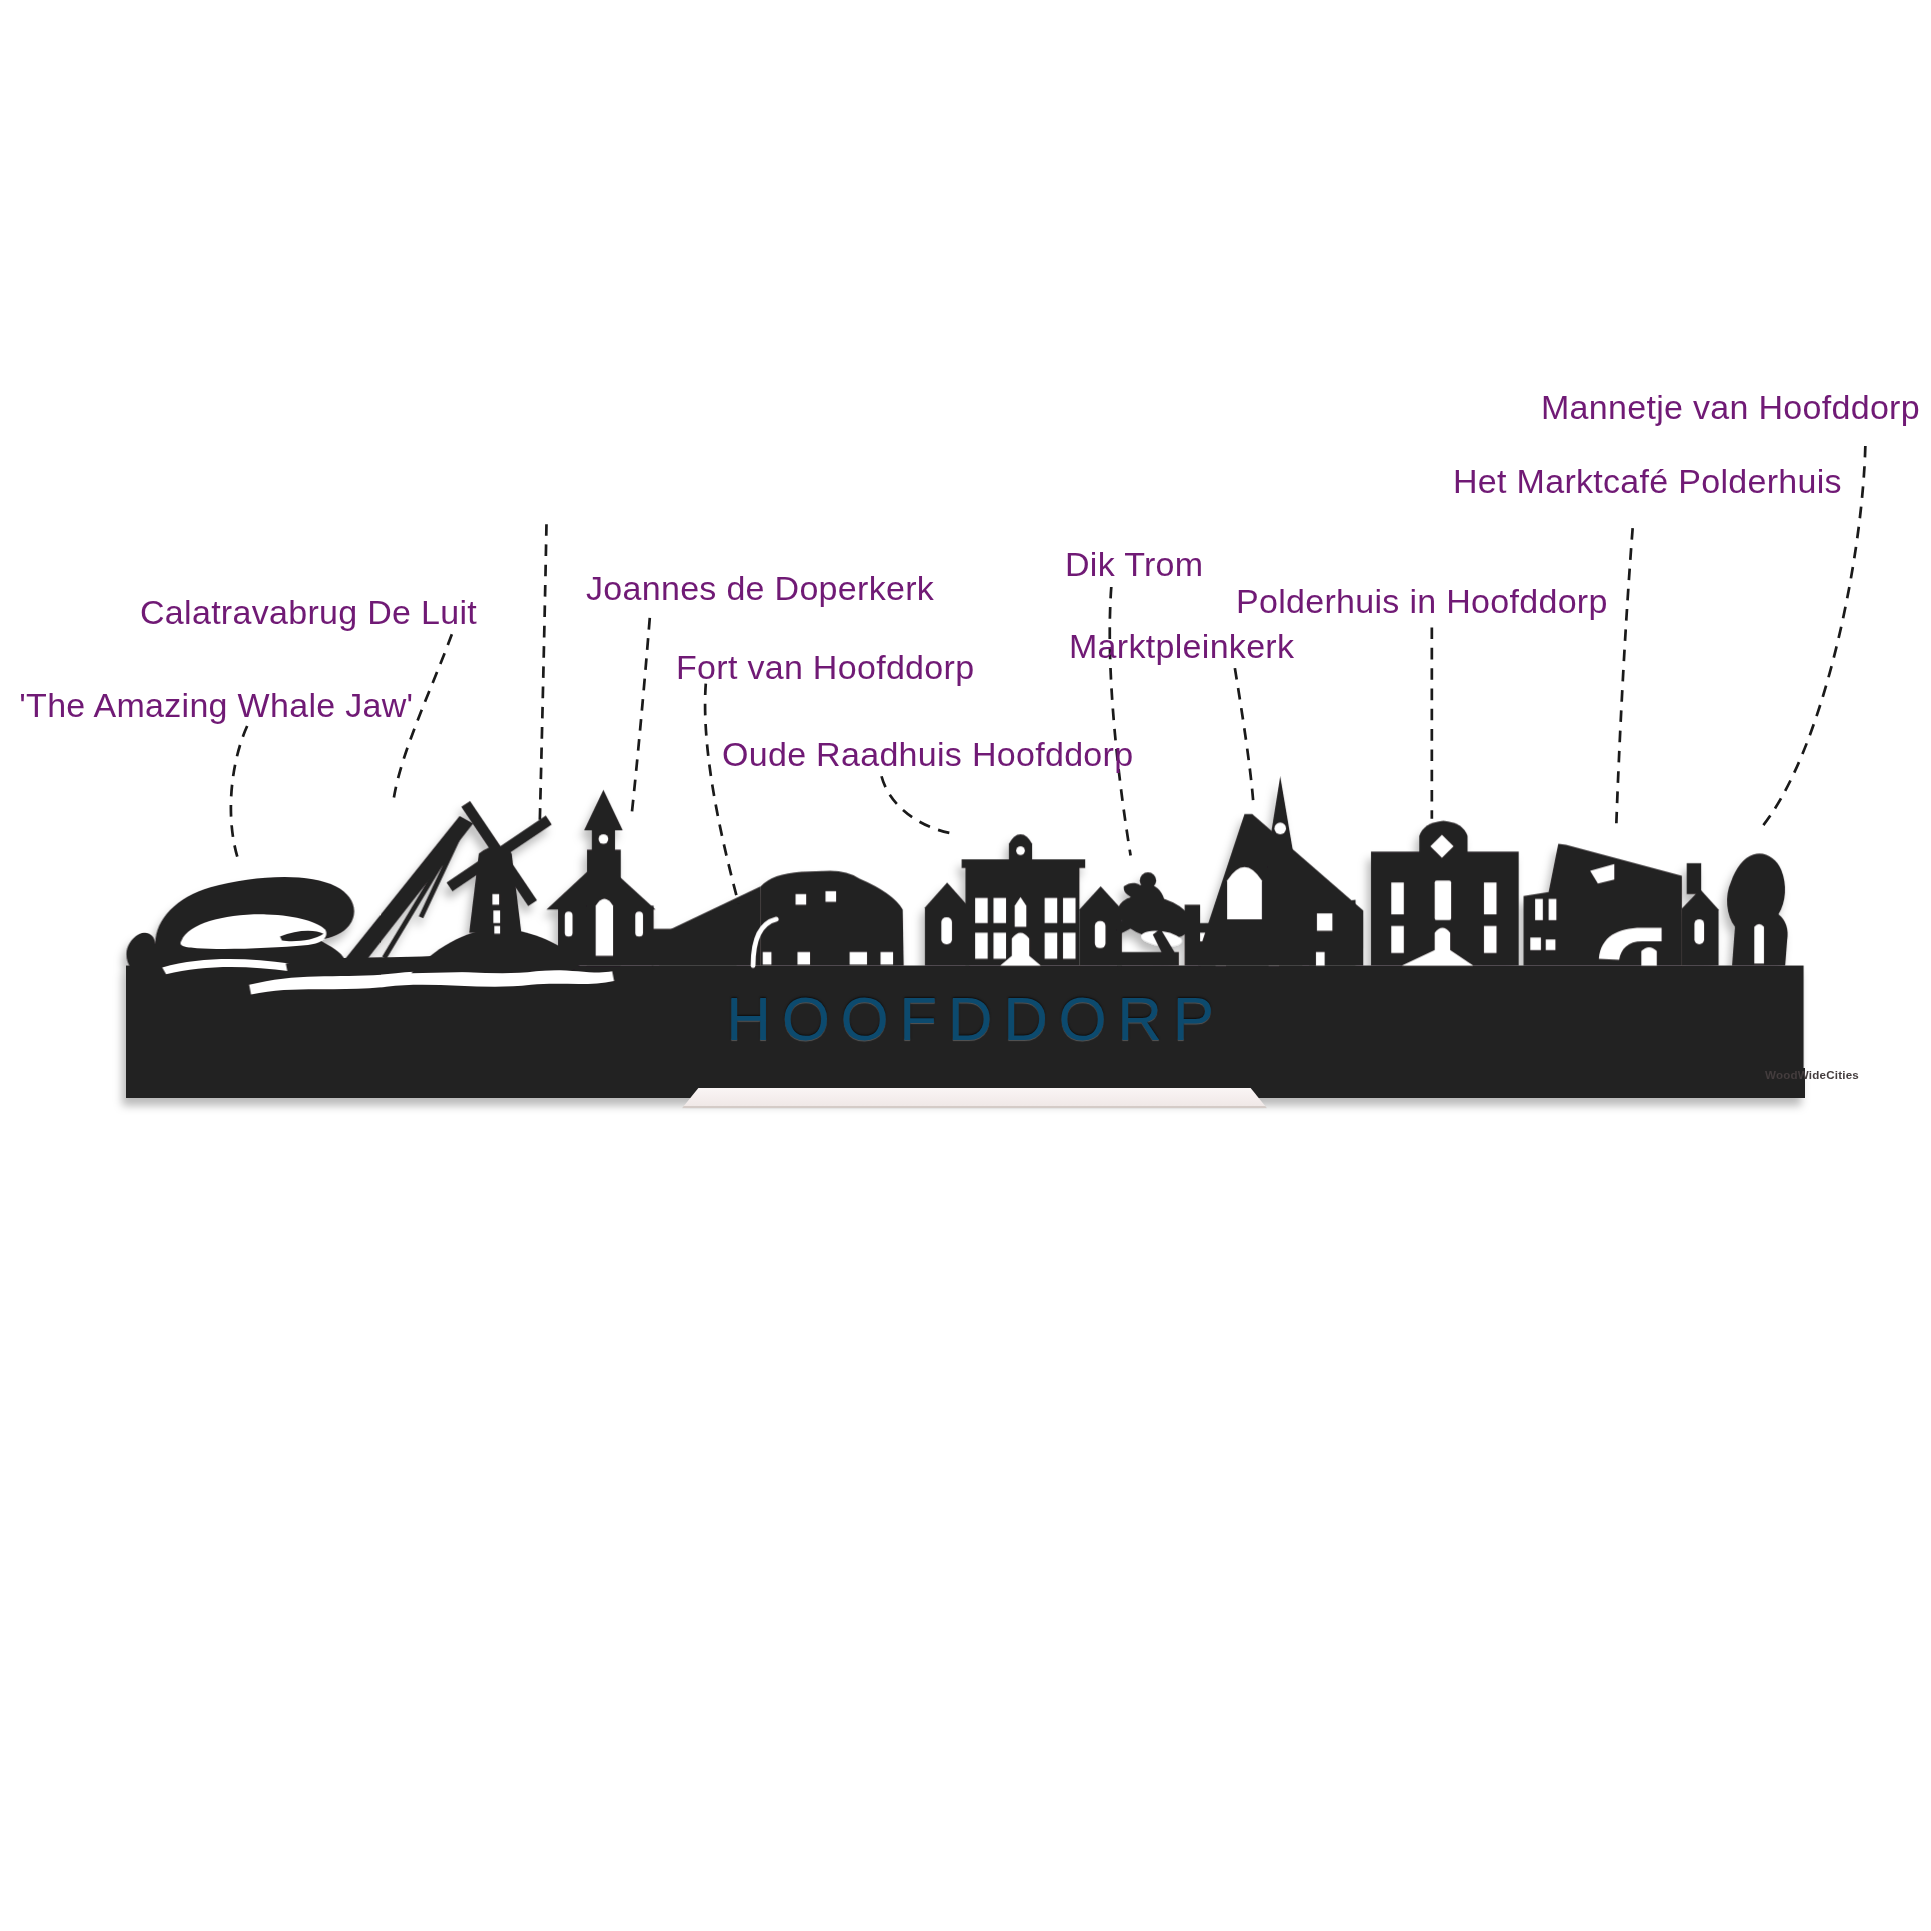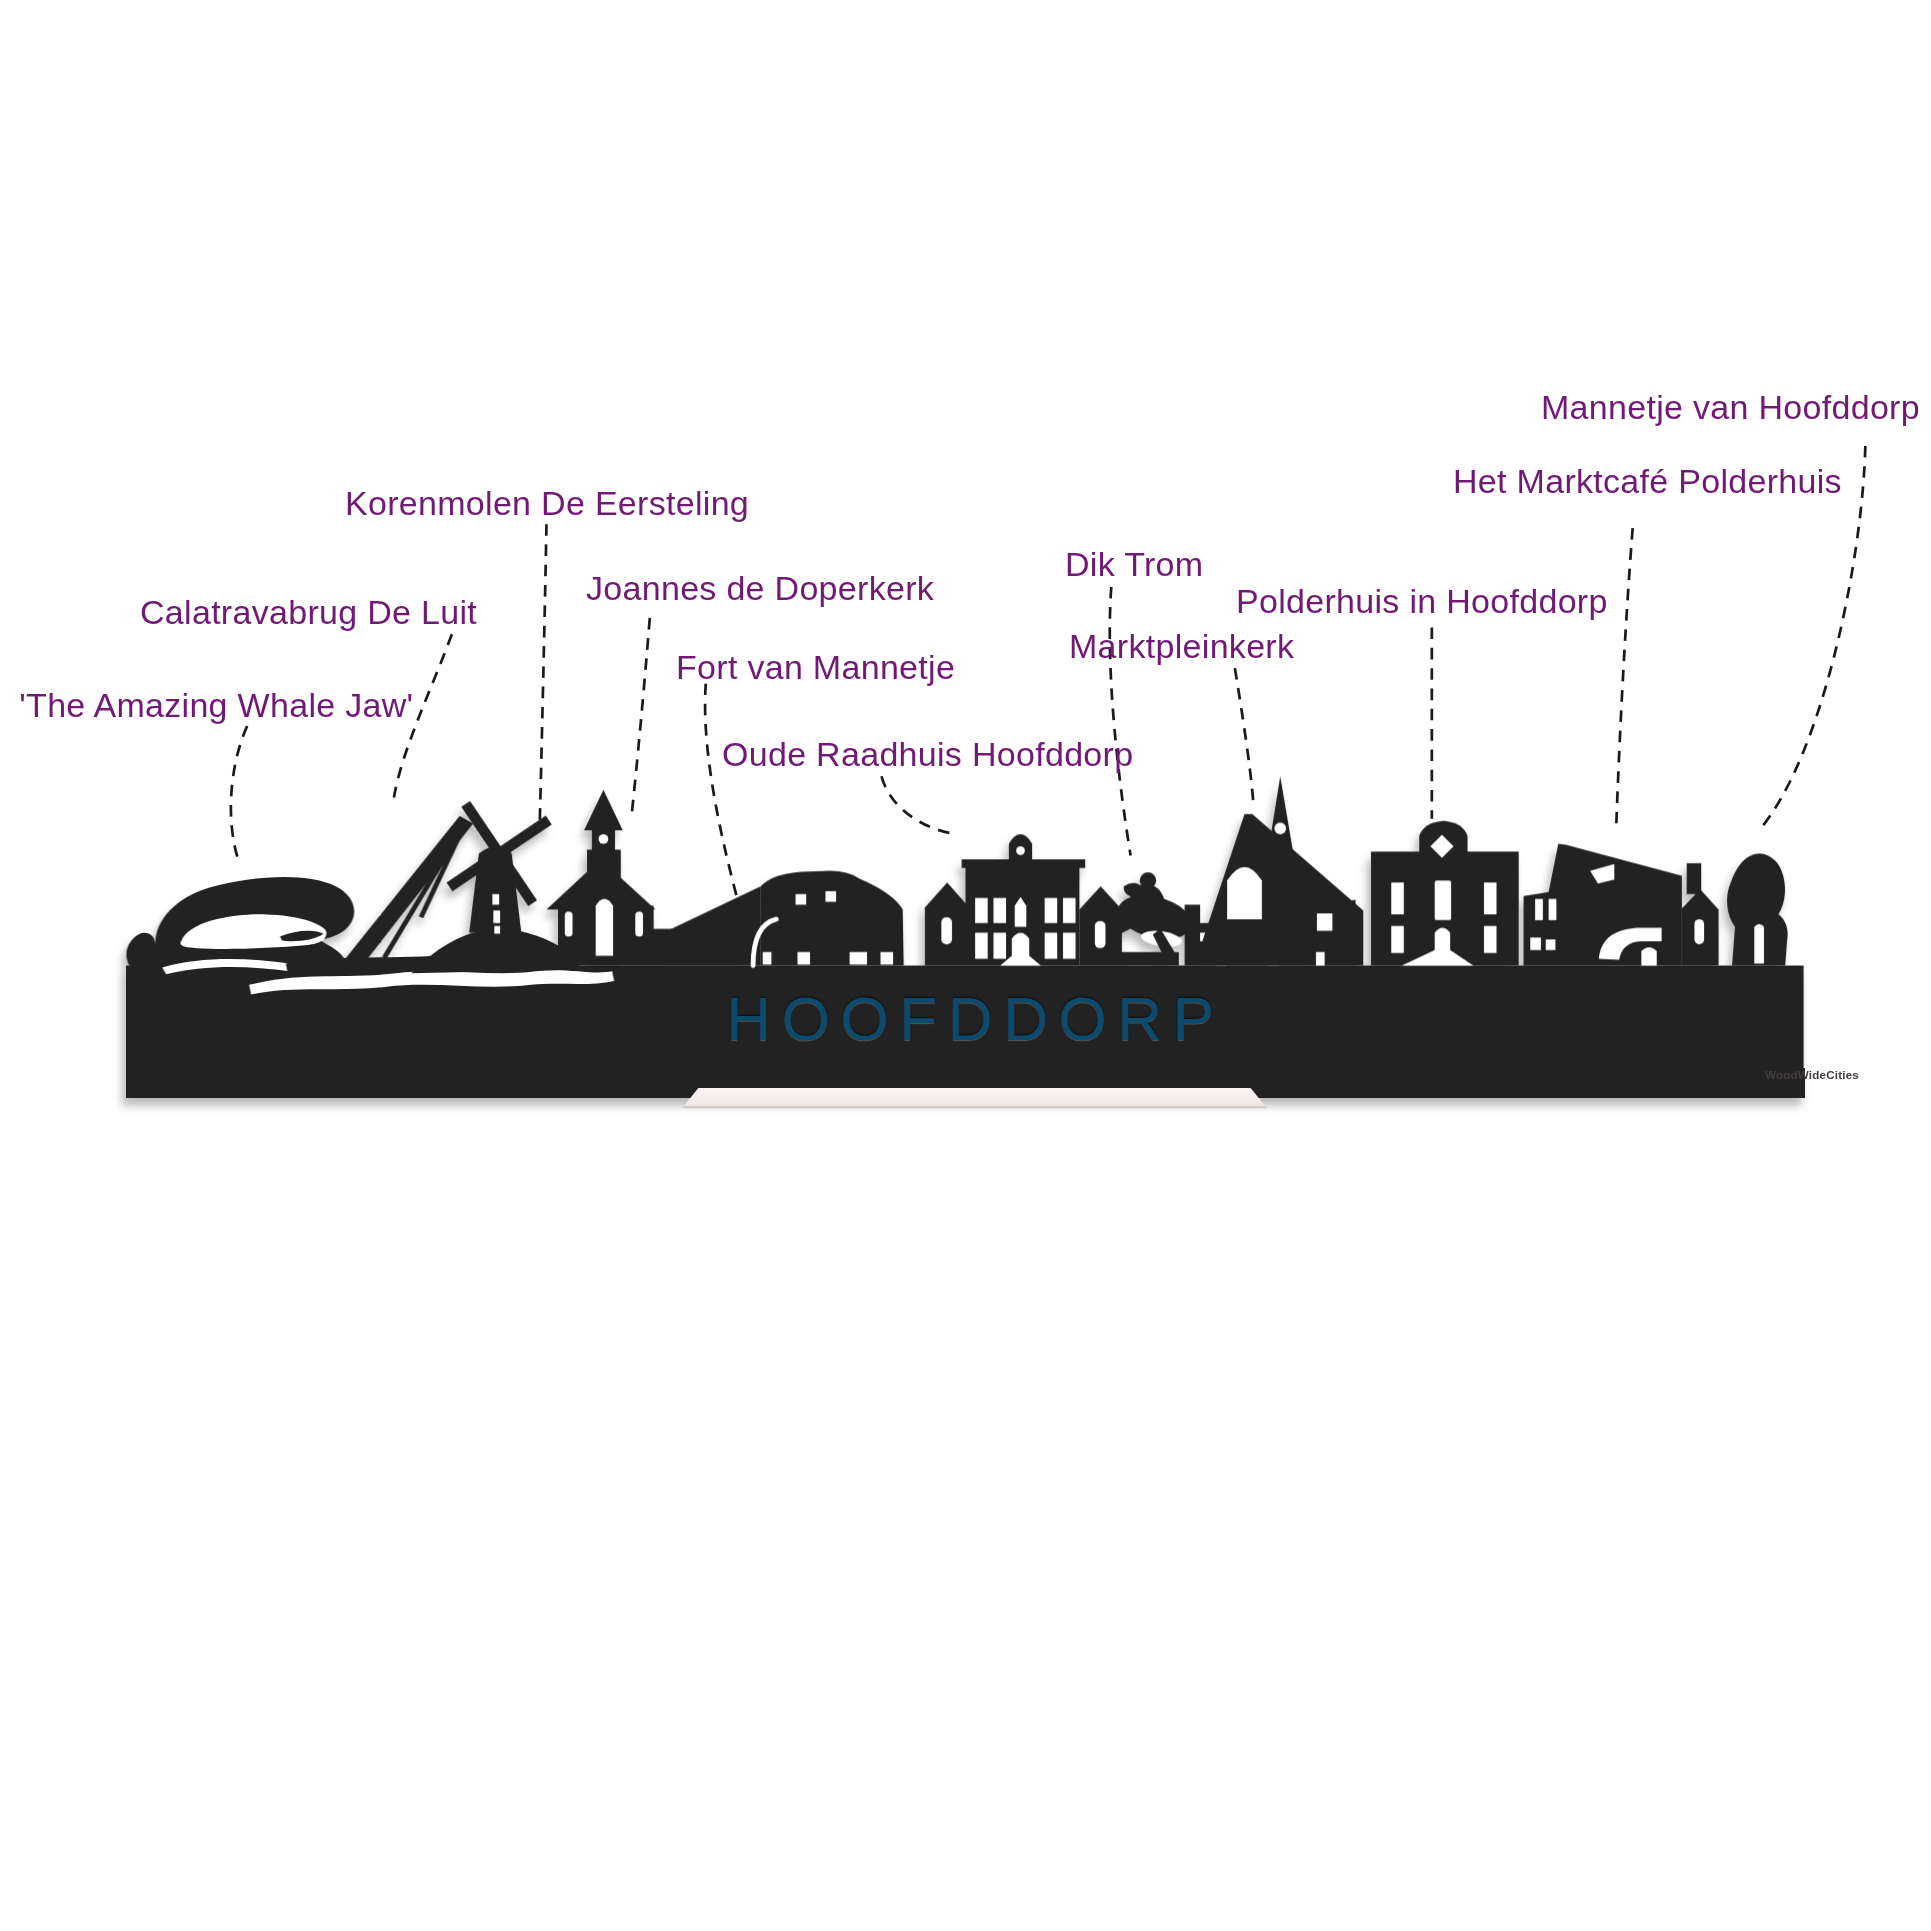--- a/index.html
+++ b/index.html
@@ -31,23 +31,22 @@
     box-shadow:0 5.8px 8.7px rgba(0,0,0,.14);
   }
 </style>
 </head>
 <body>
 
 <div class="canvas">
 
   <div class="lbl" style="left:19.3px;top:687px">'The Amazing Whale Jaw'</div>
   <div class="lbl" style="left:140px;top:594px">Calatravabrug De Luit</div>
-  <div class="lbl" style="left:345px;top:485px">Korenmolen De Eersteling</div>
   <div class="lbl" style="left:586px;top:570px">Joannes de Doperkerk</div>
-  <div class="lbl" style="left:676px;top:649px">Fort van Mannetje</div>
+  <div class="lbl" style="left:676px;top:649px">Fort van Hoofddorp</div>
   <div class="lbl" style="left:722px;top:736px">Oude Raadhuis Hoofddorp</div>
   <div class="lbl" style="left:1065px;top:546px">Dik Trom</div>
   <div class="lbl" style="left:1069px;top:628px">Marktpleinkerk</div>
   <div class="lbl" style="left:1236px;top:583px">Polderhuis in Hoofddorp</div>
   <div class="lbl" style="left:1453px;top:463px">Het Marktcafé Polderhuis</div>
   <div class="lbl" style="left:1541px;top:389px">Mannetje van Hoofddorp</div>
 
   <svg class="leaders" width="1931" height="1931" viewBox="0 0 2000 2000">
     <path class="leader" d="M256,752 C238,792 234,848 246,888"></path>
     <path class="leader" d="M468,657 C446,716 416,778 408,826"></path>

